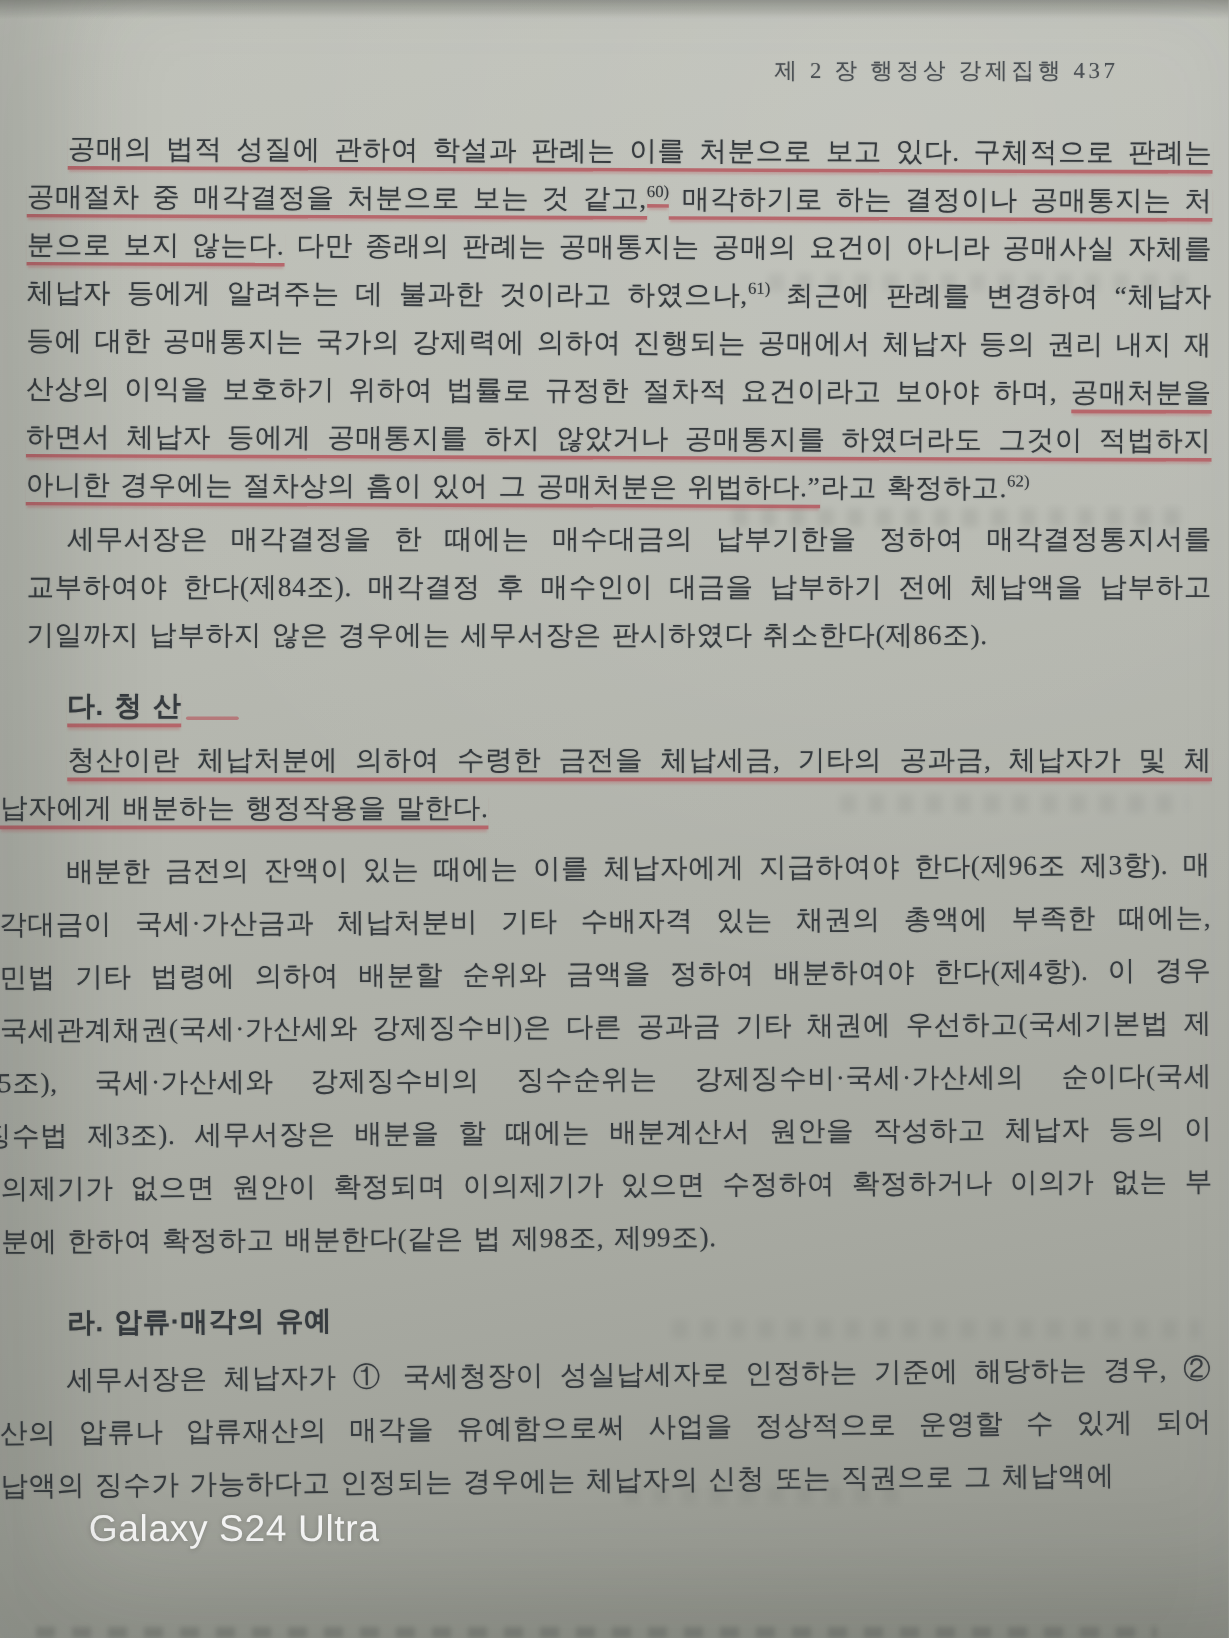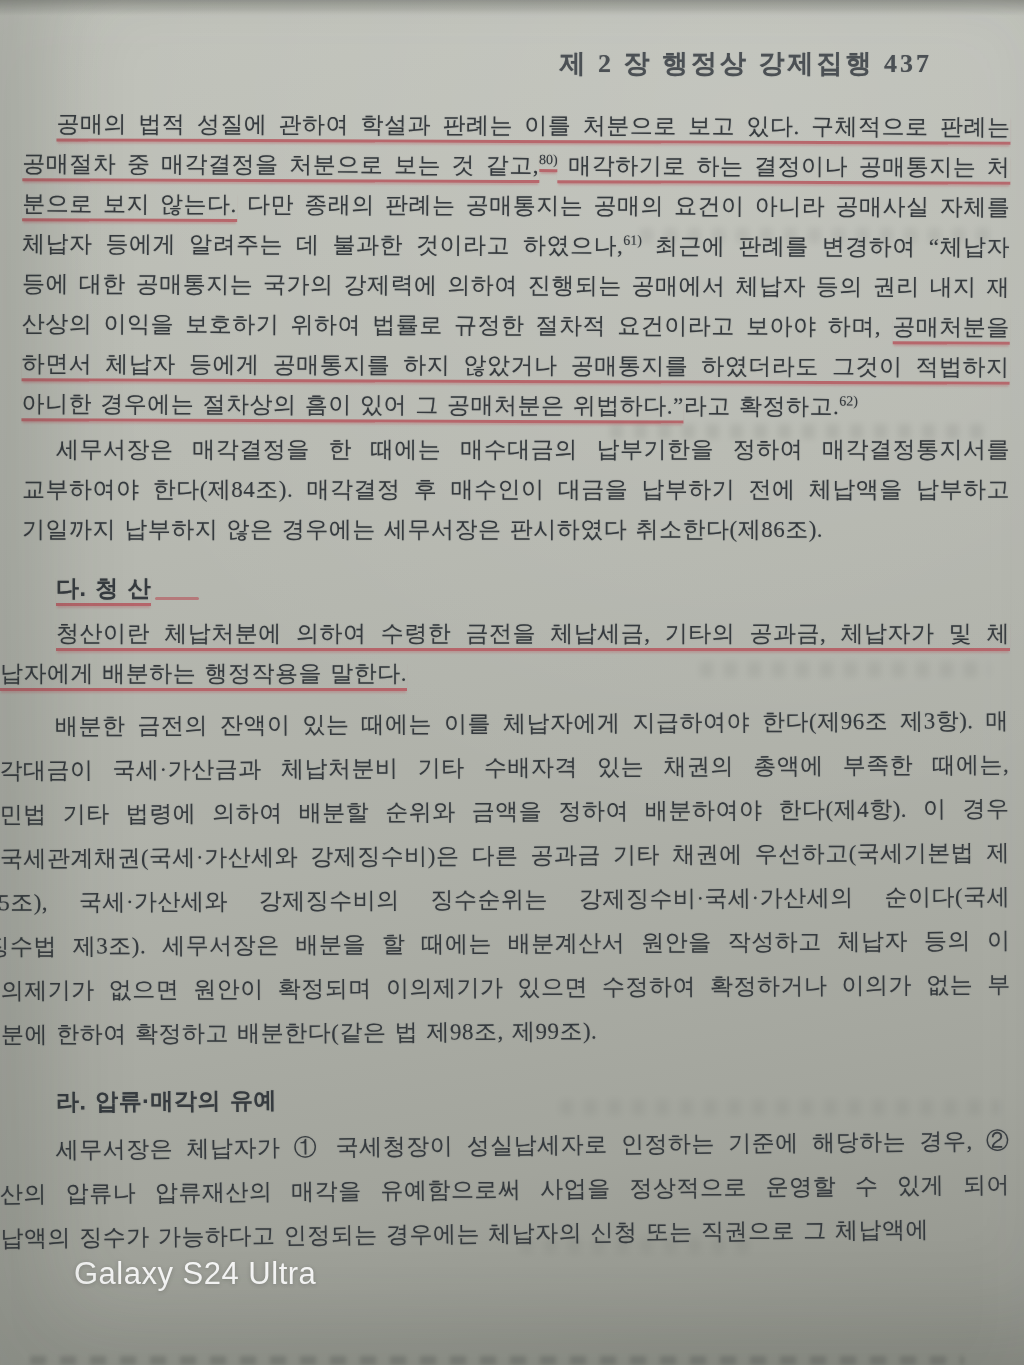--- a/index.html
+++ b/index.html
@@ -14,23 +14,23 @@
       linear-gradient(180deg, rgba(84,86,80,.45) 0px, rgba(84,86,80,0) 16px),
       radial-gradient(120% 90% at 72% 8%, rgba(255,255,255,.10), transparent 60%),
       linear-gradient(170deg,#c0c2ba 0%,#b7b9b1 35%,#aeb0a8 60%,#a2a49c 82%,#90928a 100%);
   }
   .page::after{
     content:"";position:absolute;inset:0;pointer-events:none;
     box-shadow:inset 50px -40px 90px rgba(40,42,38,.16), inset -15px 25px 70px rgba(255,255,255,.05);
   }
   .header{
     position:absolute;top:46px;right:92px;
-    font-size:26px;letter-spacing:3px;color:#4b5054;
+    font-size:19px;letter-spacing:3px;color:#4b5054;
     text-shadow:0 0 1px rgba(75,80,84,.45);
-    font-weight:700;
+    font-weight:400;
   }
   #text-col{
     position:absolute;left:22px;right:14px;top:98px;
     color:var(--ink,#363b3f);
   }
   .line{
     font-size:23px;line-height:40px;
     text-align:justify;text-align-last:justify;
     letter-spacing:.5px;word-spacing:2px;
     text-shadow:0 0 1.2px rgba(54,59,63,.42);
@@ -90,21 +90,21 @@
 </style>
 </head>
 <body data-name="photo-of-textbook-page">
 
 <div class="page" data-name="book-page-photo">
   <div class="header" data-name="running-header">제 2 장   행정상 강제집행   437</div>
 
   <div id="text-col" data-name="page-text">
       <div class="block p" data-name="para-auction-legal-nature">
         <div class="line ind" data-name="text-line"><span class="u" data-name="red-underlined-text">공매의 법적 성질에 관하여 학설과 판례는 이를 처분으로 보고 있다. 구체적으로 판례는</span></div>
-        <div class="line" data-name="text-line"><span class="u" data-name="red-underlined-text">공매절차 중 매각결정을 처분으로 보는 것 같고,</span><sup class="u" data-name="red-underlined-text">80)</sup><span class="u" data-name="red-underlined-text"> 매각하기로 하는 결정이나 공매통지는 처</span></div>
+        <div class="line" data-name="text-line"><span class="u" data-name="red-underlined-text">공매절차 중 매각결정을 처분으로 보는 것 같고,</span><sup class="u" data-name="red-underlined-text">60)</sup><span class="u" data-name="red-underlined-text"> 매각하기로 하는 결정이나 공매통지는 처</span></div>
         <div class="line" data-name="text-line"><span class="u" data-name="red-underlined-text">분으로 보지 않는다.</span><span data-name="body-text"> 다만 종래의 판례는 공매통지는 공매의 요건이 아니라 공매사실 자체를</span></div>
         <div class="line" data-name="text-line"><span data-name="body-text">체납자 등에게 알려주는 데 불과한 것이라고 하였으나,</span><sup data-name="body-text">61)</sup><span data-name="body-text"> 최근에 판례를 변경하여 “체납자</span></div>
         <div class="line" data-name="text-line"><span data-name="body-text">등에 대한 공매통지는 국가의 강제력에 의하여 진행되는 공매에서 체납자 등의 권리 내지 재</span></div>
         <div class="line" data-name="text-line"><span data-name="body-text">산상의 이익을 보호하기 위하여 법률로 규정한 절차적 요건이라고 보아야 하며, </span><span class="u" data-name="red-underlined-text">공매처분을</span></div>
         <div class="line" data-name="text-line"><span class="u" data-name="red-underlined-text">하면서 체납자 등에게 공매통지를 하지 않았거나 공매통지를 하였더라도 그것이 적법하지</span></div>
         <div class="line last" data-name="text-line"><span class="u" data-name="red-underlined-text">아니한 경우에는 절차상의 흠이 있어 그 공매처분은 위법하다.”</span><span data-name="body-text">라고 확정하고.</span><sup data-name="body-text">62)</sup></div>
       </div>
       <div class="block p" data-name="para-sale-decision">
         <div class="line ind" data-name="text-line"><span data-name="body-text">세무서장은 매각결정을 한 때에는 매수대금의 납부기한을 정하여 매각결정통지서를</span></div>
         <div class="line" data-name="text-line"><span data-name="body-text">교부하여야 한다(제84조). 매각결정 후 매수인이 대금을 납부하기 전에 체납액을 납부하고</span></div>

